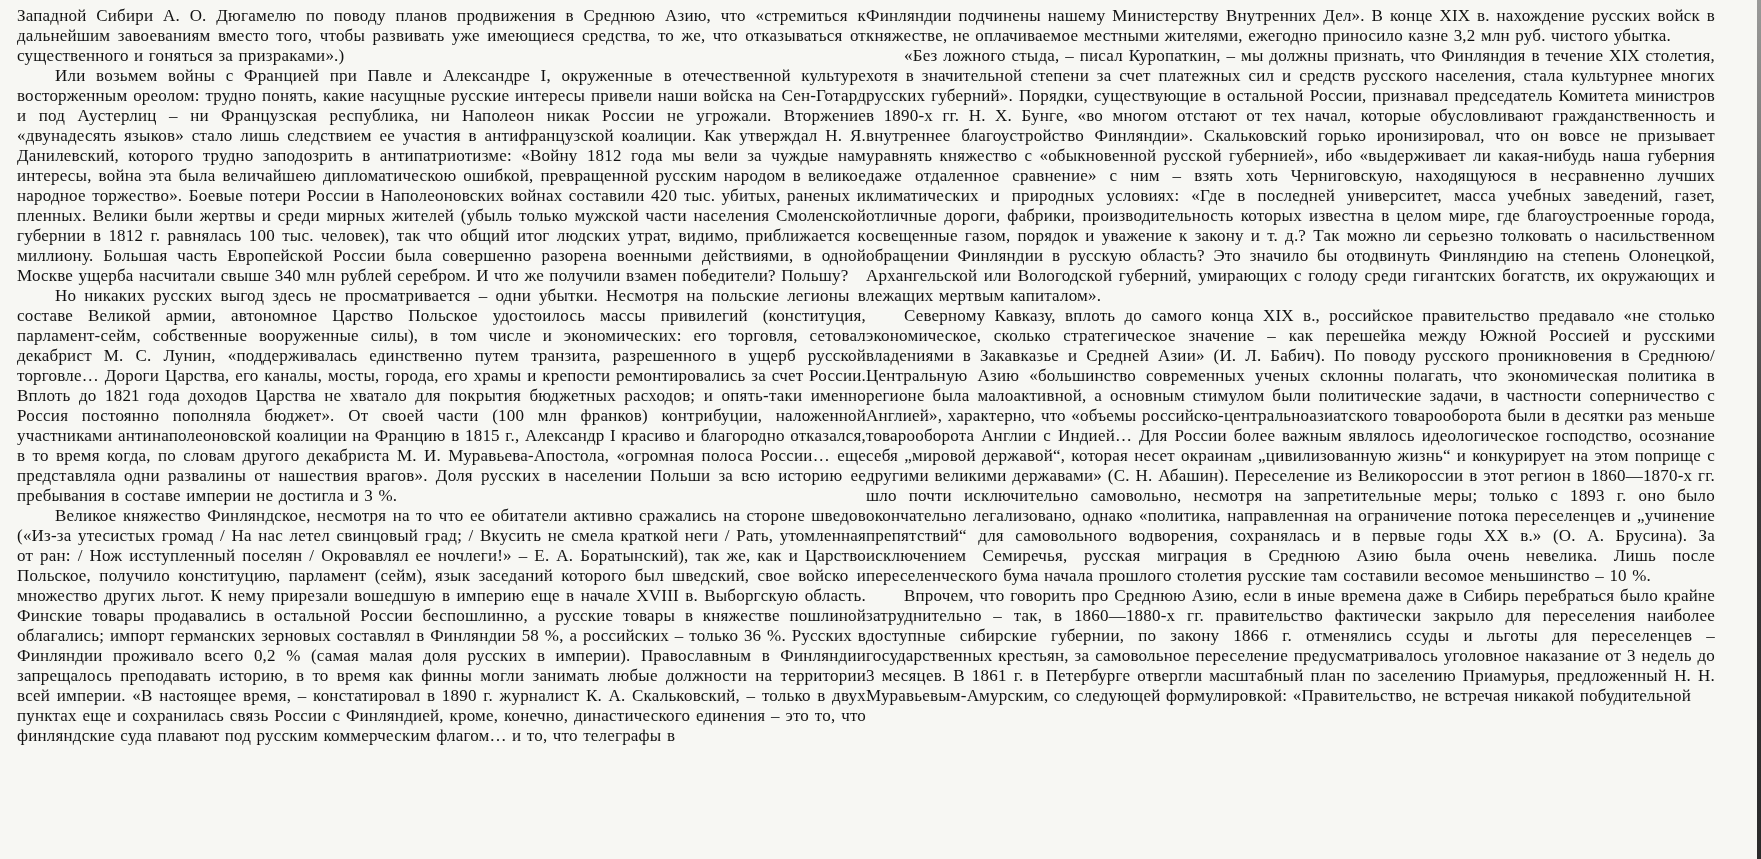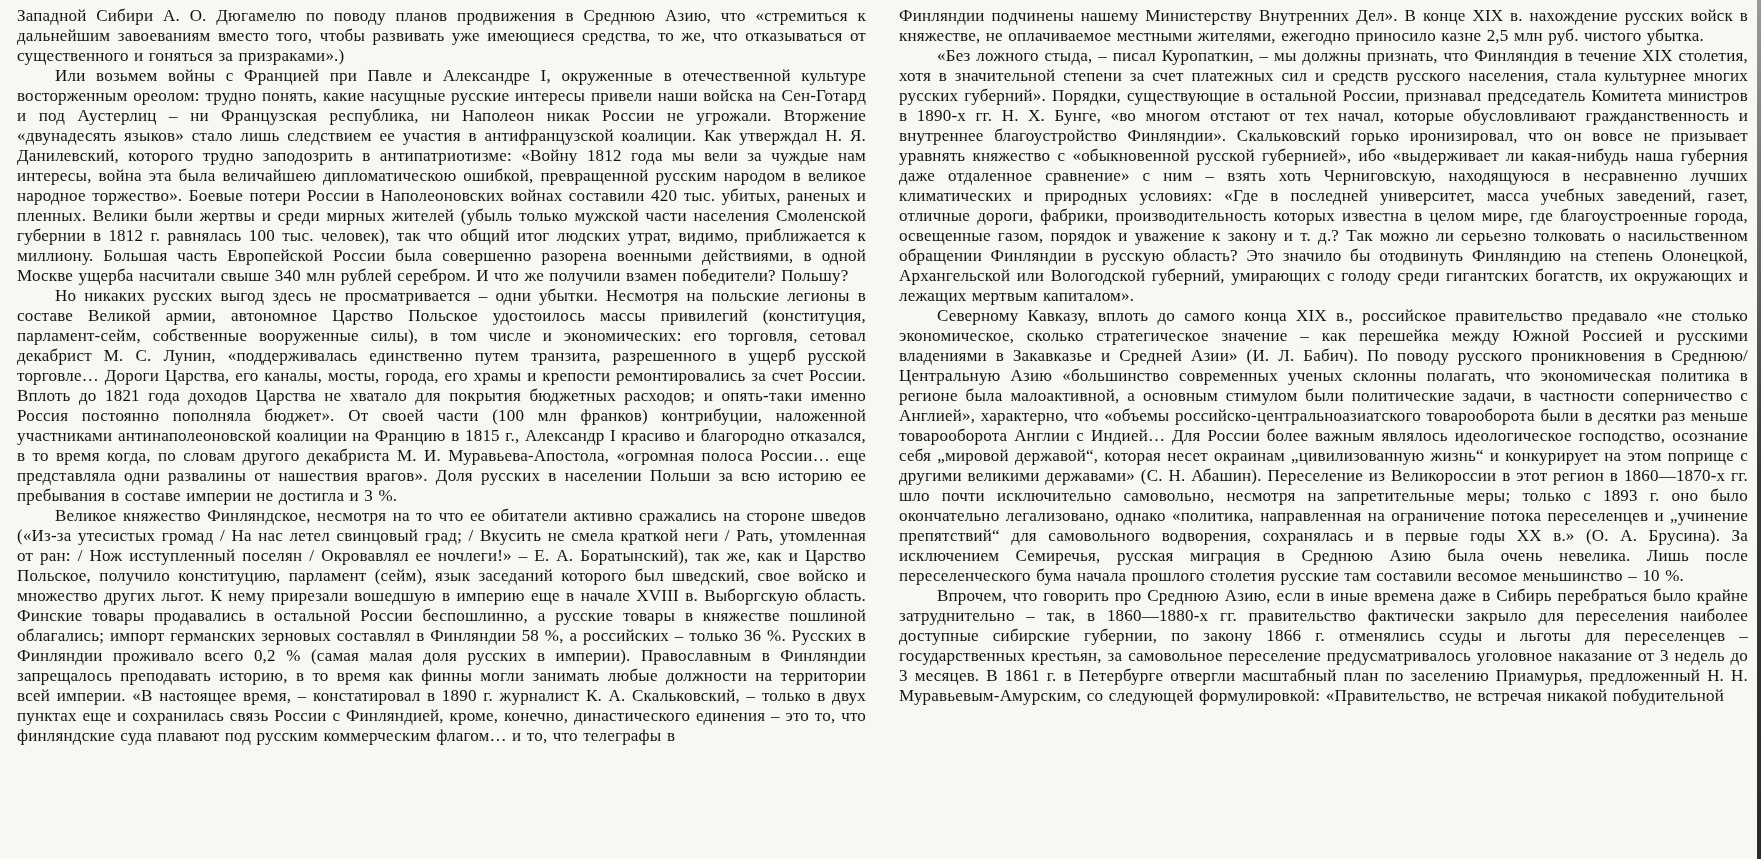--- a/index.html
+++ b/index.html
@@ -14,21 +14,20 @@
     position: relative;
     font-family: "Liberation Serif", "DejaVu Serif", serif;
   }
   .page {
     position: absolute;
     top: 6px;
     left: 17px;
     width: 1731px;
     height: 853px;
     display: flex;
-    gap: 33px;
   }
   .col {
     width: 849px;
     height: 853px;
     overflow: hidden;
     text-align: justify;
     color: #121212;
     font-size: 17px;
     line-height: 20px;
     letter-spacing: 0.2px;
@@ -58,21 +57,21 @@
 <div class="page">
 
   <div class="col">
     <p>Западной Сибири А. О. Дюгамелю по поводу планов продвижения в Среднюю Азию, что «стремиться к дальнейшим завоеваниям вместо того, чтобы развивать уже имеющиеся средства, то же, что отказываться от существенного и гоняться за призраками».)</p>
     <p class="indent">Или возьмем войны с Францией при Павле и Александре I, окруженные в отечественной культуре восторженным ореолом: трудно понять, какие насущные русские интересы привели наши войска на Сен-Готард и под Аустерлиц – ни Французская республика, ни Наполеон никак России не угрожали. Вторжение «двунадесять языков» стало лишь следствием ее участия в антифранцузской коалиции. Как утверждал Н. Я. Данилевский, которого трудно заподозрить в антипатриотизме: «Войну 1812 года мы вели за чуждые нам интересы, война эта была величайшею дипломатическою ошибкой, превращенной русским народом в великое народное торжество». Боевые потери России в Наполеоновских войнах составили 420 тыс. убитых, раненых и пленных. Велики были жертвы и среди мирных жителей (убыль только мужской части населения Смоленской губернии в 1812 г. равнялась 100 тыс. человек), так что общий итог людских утрат, видимо, приближается к миллиону. Большая часть Европейской России была совершенно разорена военными действиями, в одной Москве ущерба насчитали свыше 340 млн рублей серебром. И что же получили взамен победители? Польшу?</p>
     <p class="indent">Но никаких русских выгод здесь не просматривается – одни убытки. Несмотря на польские легионы в составе Великой армии, автономное Царство Польское удостоилось массы привилегий (конституция, парламент-сейм, собственные вооруженные силы), в том числе и экономических: его торговля, сетовал декабрист М. С. Лунин, «поддерживалась единственно путем транзита, разрешенного в ущерб русской торговле… Дороги Царства, его каналы, мосты, города, его храмы и крепости ремонтировались за счет России. Вплоть до 1821 года доходов Царства не хватало для покрытия бюджетных расходов; и опять-таки именно Россия постоянно пополняла бюджет». От своей части (100 млн франков) контрибуции, наложенной участниками антинаполеоновской коалиции на Францию в 1815 г., Александр I красиво и благородно отказался, в то время когда, по словам другого декабриста М. И. Муравьева-Апостола, «огромная полоса России… еще представляла одни развалины от нашествия врагов». Доля русских в населении Польши за всю историю ее пребывания в составе империи не достигла и 3 %.</p>
     <p class="indent"><span>Великое княжество Финляндское, несмотря на то что ее обитатели активно сражались на стороне шведов (</span><span class="italic">«Из-за утесистых громад / На нас летел свинцовый град; / Вкусить не смела краткой неги / Рать, утомленная от ран: / Нож исступленный поселян / Окровавлял ее ночлеги!»</span><span> – Е. А. Боратынский), так же, как и Царство Польское, получило конституцию, парламент (сейм), язык заседаний которого был шведский, свое войско и множество других льгот. К нему прирезали вошедшую в империю еще в начале XVIII в. Выборгскую область. Финские товары продавались в остальной России беспошлинно, а русские товары в княжестве пошлиной облагались; импорт германских зерновых составлял в Финляндии 58 %, а российских – только 36 %. Русских в Финляндии проживало всего 0,2 % (самая малая доля русских в империи). Православным в Финляндии запрещалось преподавать историю, в то время как финны могли занимать любые должности на территории всей империи. «В настоящее время, – констатировал в 1890 г. журналист К. А. Скальковский, – только в двух пунктах еще и сохранилась связь России с Финляндией, кроме, конечно, династического единения – это то, что финляндские суда плавают под русским коммерческим флагом… и то, что телеграфы в</span></p>
   </div>
 
   <div class="col">
-    <p>Финляндии подчинены нашему Министерству Внутренних Дел». В конце XIX в. нахождение русских войск в княжестве, не оплачиваемое местными жителями, ежегодно приносило казне 2,5 млн руб. чистого убытка.</p>
+    <p>Финляндии подчинены нашему Министерству Внутренних Дел». В конце XIX в. нахождение русских войск в княжестве, не оплачиваемое местными жителями, ежегодно приносило казне 3,2 млн руб. чистого убытка.</p>
     <p class="indent">«Без ложного стыда, – писал Куропаткин, – мы должны признать, что Финляндия в течение XIX столетия, хотя в значительной степени за счет платежных сил и средств русского населения, стала культурнее многих русских губерний». Порядки, существующие в остальной России, признавал председатель Комитета министров в 1890-х гг. Н. Х. Бунге, «во многом отстают от тех начал, которые обусловливают гражданственность и внутреннее благоустройство Финляндии». Скальковский горько иронизировал, что он вовсе не призывает уравнять княжество с «обыкновенной русской губернией», ибо «выдерживает ли какая-нибудь наша губерния даже отдаленное сравнение» с ним – взять хоть Черниговскую, находящуюся в несравненно лучших климатических и природных условиях: «Где в последней университет, масса учебных заведений, газет, отличные дороги, фабрики, производительность которых известна в целом мире, где благоустроенные города, освещенные газом, порядок и уважение к закону и т. д.? Так можно ли серьезно толковать о насильственном обращении Финляндии в русскую область? Это значило бы отодвинуть Финляндию на степень Олонецкой, Архангельской или Вологодской губерний, умирающих с голоду среди гигантских богатств, их окружающих и лежащих мертвым капиталом».</p>
     <p class="indent">Северному Кавказу, вплоть до самого конца XIX в., российское правительство предавало «не столько экономическое, сколько стратегическое значение – как перешейка между Южной Россией и русскими владениями в Закавказье и Средней Азии» (И. Л. Бабич). По поводу русского проникновения в Среднюю/Центральную Азию «большинство современных ученых склонны полагать, что экономическая политика в регионе была малоактивной, а основным стимулом были политические задачи, в частности соперничество с Англией», характерно, что «объемы российско-центральноазиатского товарооборота были в десятки раз меньше товарооборота Англии с Индией… Для России более важным являлось идеологическое господство, осознание себя „мировой державой“, которая несет окраинам „цивилизованную жизнь“ и конкурирует на этом поприще с другими великими державами» (С. Н. Абашин). Переселение из Великороссии в этот регион в 1860—1870-х гг. шло почти исключительно самовольно, несмотря на запретительные меры; только с 1893 г. оно было окончательно легализовано, однако «политика, направленная на ограничение потока переселенцев и „учинение препятствий“ для самовольного водворения, сохранялась и в первые годы XX в.» (О. А. Брусина). За исключением Семиречья, русская миграция в Среднюю Азию была очень невелика. Лишь после переселенческого бума начала прошлого столетия русские там составили весомое меньшинство – 10 %.</p>
     <p class="indent">Впрочем, что говорить про Среднюю Азию, если в иные времена даже в Сибирь перебраться было крайне затруднительно – так, в 1860—1880-х гг. правительство фактически закрыло для переселения наиболее доступные сибирские губернии, по закону 1866 г. отменялись ссуды и льготы для переселенцев – государственных крестьян, за самовольное переселение предусматривалось уголовное наказание от 3 недель до 3 месяцев. В 1861 г. в Петербурге отвергли масштабный план по заселению Приамурья, предложенный Н. Н. Муравьевым-Амурским, со следующей формулировкой: «Правительство, не встречая никакой побудительной</p>
   </div>
 
 </div>
 
 <div class="edge-bar"></div>
 
 </body></html>

